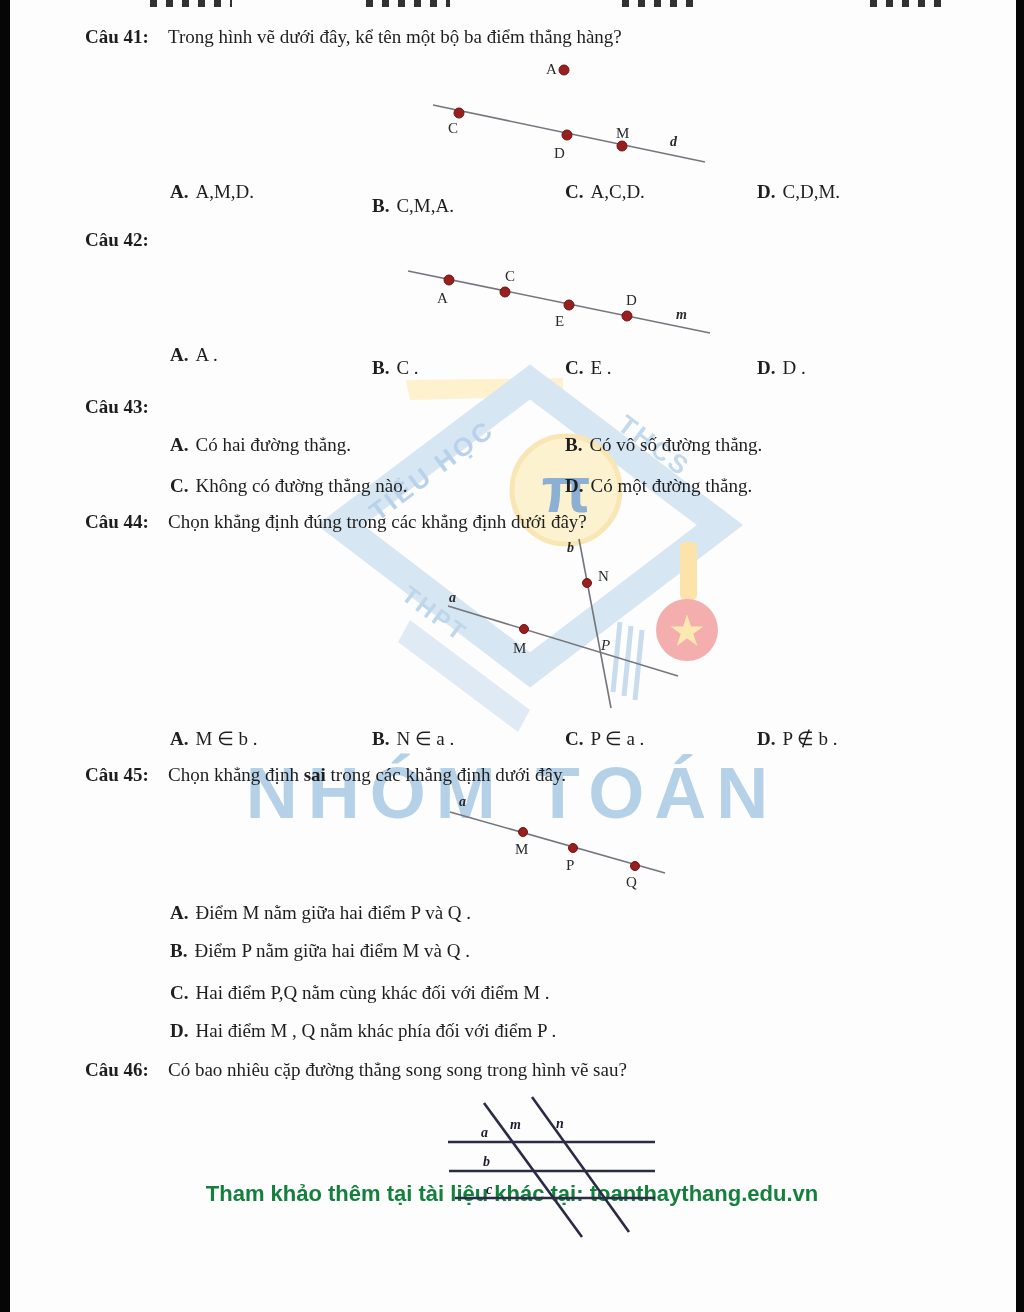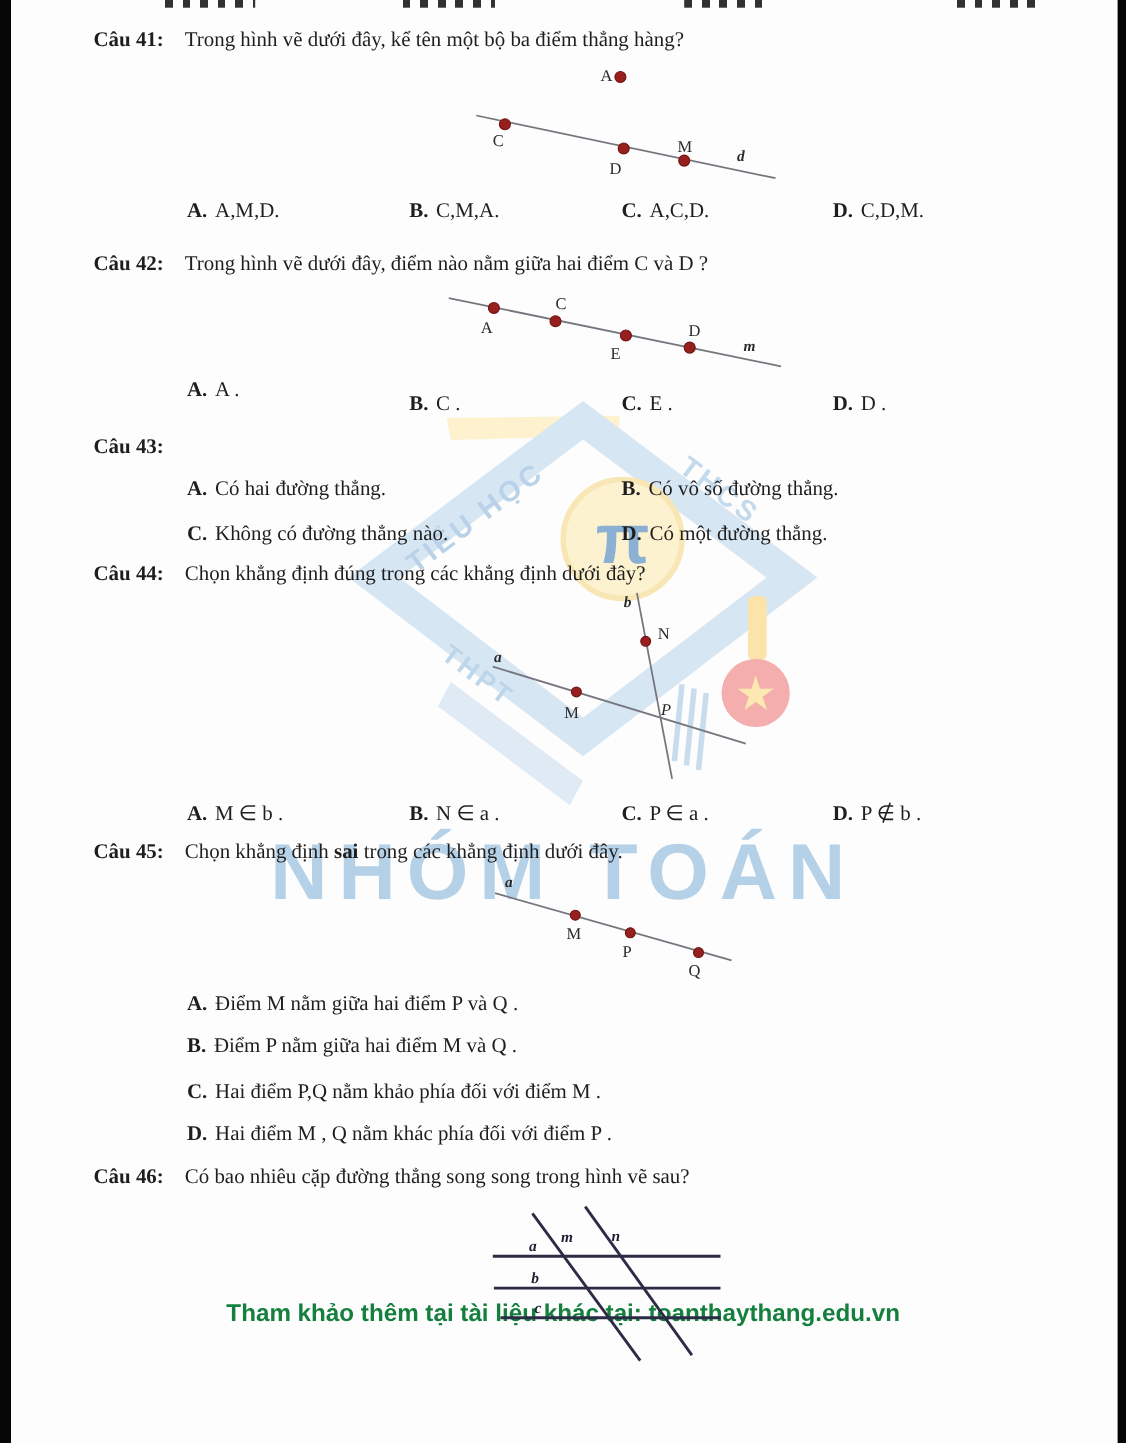--- a/index.html
+++ b/index.html
@@ -75,26 +75,25 @@
     <circle cx="157" cy="85" r="5" class="dot"></circle>
     <circle cx="212" cy="96" r="5" class="dot"></circle>
     <text x="136" y="24">A</text>
     <text x="38" y="83">C</text>
     <text x="144" y="108">D</text>
     <text x="206" y="88">M</text>
     <text x="260" y="96" class="lit">d</text>
   </svg>
 
   <div class="opt" style="left:170px;top:181px"><b class="ol">A.</b><span class="ov it">A,M,D.</span></div>
-  <div class="opt" style="left:372px;top:181px"><b class="ol">B.</b><span class="ov it">C,M,A.</span></div>
+  <div class="opt" style="left:372px;top:195px"><b class="ol">B.</b><span class="ov it">C,M,A.</span></div>
   <div class="opt" style="left:565px;top:181px"><b class="ol">C.</b><span class="ov it">A,C,D.</span></div>
   <div class="opt" style="left:757px;top:181px"><b class="ol">D.</b><span class="ov it">C,D,M.</span></div>
 
   <div class="qnum" style="top:229px">Câu 42:</div>
-  <div class="qtext" style="top:229px">Trong hình vẽ dưới đây, điểm nào nằm giữa hai điểm C và D ?</div>
 
   <svg class="fig" style="left:395px;top:255px" width="330" height="90">
     <line x1="13" y1="16" x2="315" y2="78" class="thin"></line>
     <circle cx="54" cy="25" r="5" class="dot"></circle>
     <circle cx="110" cy="37" r="5" class="dot"></circle>
     <circle cx="174" cy="50" r="5" class="dot"></circle>
     <circle cx="232" cy="61" r="5" class="dot"></circle>
     <text x="42" y="48">A</text>
     <text x="110" y="26">C</text>
     <text x="160" y="71">E</text>
@@ -143,21 +142,21 @@
     <circle cx="128" cy="58" r="4.5" class="dot"></circle>
     <circle cx="190" cy="76" r="4.5" class="dot"></circle>
     <text x="14" y="16" class="lit">a</text>
     <text x="70" y="64">M</text>
     <text x="121" y="80">P</text>
     <text x="181" y="97">Q</text>
   </svg>
 
   <div class="opt" style="left:170px;top:902px"><b class="ol">A.</b><span class="ov">Điểm M nằm giữa hai điểm P và Q .</span></div>
   <div class="opt" style="left:170px;top:940px"><b class="ol">B.</b><span class="ov">Điểm P nằm giữa hai điểm M và Q .</span></div>
-  <div class="opt" style="left:170px;top:982px"><b class="ol">C.</b><span class="ov">Hai điểm P,Q nằm khảo phía đối với điểm M .</span></div>
+  <div class="opt" style="left:170px;top:982px"><b class="ol">C.</b><span class="ov">Hai điểm P,Q nằm cùng khác đối với điểm M .</span></div>
   <div class="opt" style="left:170px;top:1020px"><b class="ol">D.</b><span class="ov">Hai điểm M , Q nằm khác phía đối với điểm P .</span></div>
 
   <div class="qnum" style="top:1059px">Câu 46:</div>
   <div class="qtext" style="top:1059px">Có bao nhiêu cặp đường thẳng song song trong hình vẽ sau?</div>
 
   <svg class="fig fig46" style="left:440px;top:1088px" width="280" height="178">
     <line x1="8" y1="54" x2="215" y2="54"></line>
     <line x1="9" y1="83" x2="215" y2="83"></line>
     <line x1="15" y1="110" x2="215" y2="110"></line>
     <line x1="44" y1="15" x2="142" y2="149"></line>

